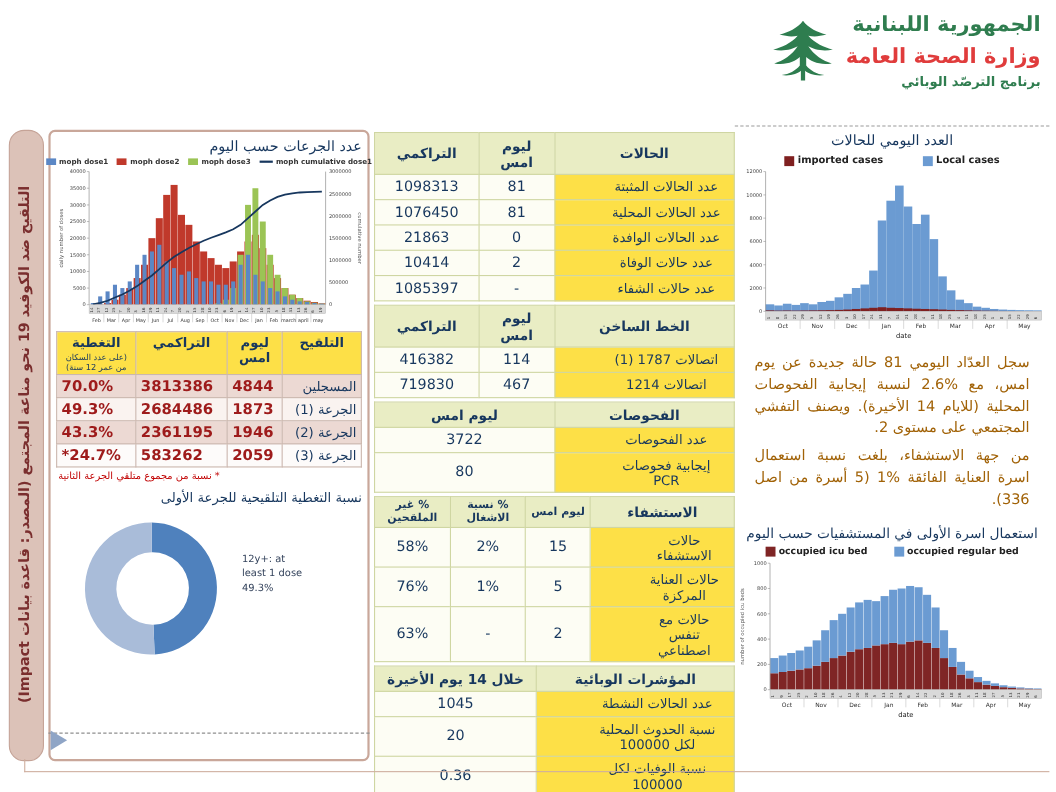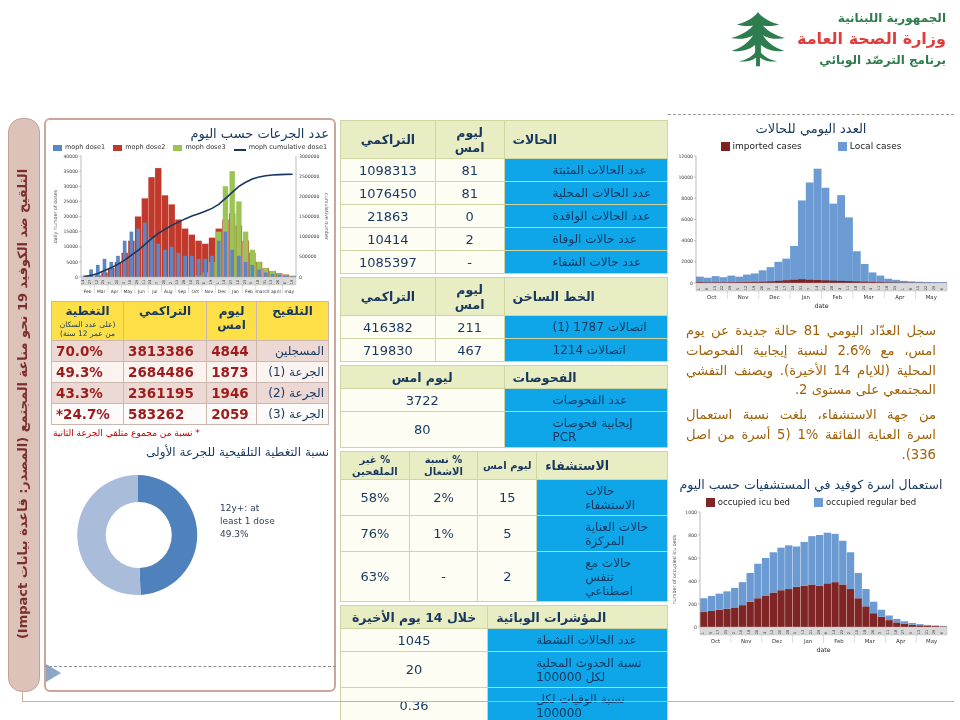--- a/index.html
+++ b/index.html
@@ -10,58 +10,58 @@
     border:7px solid #e8447a;border-radius:50%;background:#fff;box-sizing:border-box;
     display:flex;flex-direction:column;align-items:center;justify-content:center;gap:1px;}
   .impact-top{font-size:7.5px;font-weight:bold;color:#222;letter-spacing:.2px;white-space:nowrap;}
   .impact-nums{display:flex;gap:12px;font-size:21px;font-weight:bold;line-height:1;}
   .impact-bottom{font-size:10px;font-weight:bold;color:#e8447a;direction:rtl;}
   .main-title{position:absolute;left:195px;top:10px;width:500px;text-align:center;direction:rtl;}
   .main-title .t1{font-size:30px;color:#151515;}
   .main-title .t2{font-size:21px;color:#2d5da9;margin-top:6px;}
   .moph-logo{position:absolute;right:14px;top:8px;display:flex;align-items:center;gap:8px;direction:rtl;}
   .moph-text{text-align:right;direction:rtl;line-height:1.5;}
-  .moph-l1{color:#2f7d4f;font-weight:bold;font-size:12px;text-align:right;}
-  .moph-l2{color:#e03c3c;font-weight:bold;font-size:16px;}
+  .moph-l1{color:#2f7d4f;font-weight:bold;font-size:19px;text-align:right;}
+  .moph-l2{color:#e03c3c;font-weight:bold;font-size:19px;}
   .moph-l3{color:#2f7d4f;font-size:12px;font-weight:bold;}
   
   .side-pill{position:absolute;left:8px;top:118px;width:30px;height:572px;background:#dcc2b8;
     border:1px solid #c5a397;border-radius:14px;}
   .side-text{position:absolute;left:-257px;top:389px;width:560px;height:30px;line-height:30px;
     transform:rotate(-90deg);text-align:center;direction:rtl;color:#7a2e2e;
     font-weight:bold;font-size:13px;white-space:nowrap;}
   
   .left-panel{position:absolute;left:44px;top:118px;width:292px;height:574px;background:#fff;
     border:2px solid #c9a79a;border-radius:6px;box-sizing:border-box;padding:4px 5px;}
   .lp-title{color:#17375e;font-size:13px;text-align:right;direction:rtl;margin:2px 0 1px;}
   .legend{display:flex;justify-content:center;align-items:center;gap:8px;color:#333;}
-  .legend .item{display:flex;align-items:flex-end;gap:3px;white-space:nowrap;}
+  .legend .item{display:flex;align-items:center;gap:3px;white-space:nowrap;font-weight:bold;}
   .sw{display:inline-block;width:9px;height:6px;}
   .sw-line{display:inline-block;width:12px;height:2px;}
   .legend1{font-size:6.5px;margin:2px 0 0;}
   .legend2{font-size:9px;gap:36px;margin:5px 0 0;color:#222;}
   .legend2 .sw{width:9px;height:9px;}
   table.vax{width:100%;border-collapse:collapse;direction:rtl;margin-top:4px;}
   table.vax th,table.vax td{border:1px solid #cbb7ae;padding:2px 4px;}
   table.vax th{color:#17375e;font-size:12px;vertical-align:top;background:#fde047;}
   table.vax .note{font-size:7.5px;font-weight:normal;color:#17375e;line-height:1.2;margin-top:2px;}
   table.vax td.lab{color:#17375e;font-size:12px;text-align:right;}
   table.vax td.val{color:#9e1b1b;font-weight:bold;font-size:13.5px;text-align:left;}
   tr.vr0{background:#ecd9d3;} tr.vr1{background:#faf3f0;} tr.vr2{background:#ecd9d3;} tr.vr3{background:#fdfbfa;}
   .footnote{color:#c00000;font-size:9px;direction:rtl;text-align:left;margin:3px 2px 0;}
   .donut-title{color:#17375e;font-size:12px;text-align:right;direction:rtl;margin:7px 0 2px;}
   .donut-wrap{position:relative;z-index:3;text-align:center;}
   
   .mid-col{position:absolute;left:340px;top:120px;width:328px;}
   table.mt{width:100%;border-collapse:collapse;direction:rtl;margin-bottom:3px;}
   table.mt td,table.mt th{border:1px solid #cfd6a2;padding:3.5px 8px;color:#17375e;font-size:12px;}
-  table.mt th{background:#e9edc4;font-weight:bold;font-size:12.5px;text-align:left;}
+  table.mt th{background:#e9edc4;font-weight:bold;font-size:12.5px;text-align:center;}
   table.mt th.c{text-align:center;}
   table.mt th.small{font-size:10px;line-height:1.15;padding:2px 3px;}
-  table.mt td.lab{background:#0ea5e9;text-align:left;padding-left:48px;}
+  table.mt td.lab{background:#fde047;text-align:center;padding-left:48px;}
   table.mt td.val{background:#fdfdf4;text-align:center;font-size:13px;}
   
   .right-col{position:absolute;left:668px;top:114px;width:286px;border-top:1.5px dashed #9a9a9a;
     padding-top:6px;box-sizing:border-box;}
   .rc-title{color:#17375e;font-size:13px;text-align:center;direction:rtl;}
   .para{margin-top:12px;direction:rtl;text-align:justify;color:#a16207;font-size:13.2px;
     line-height:1.5;padding:0 18px;}
   .para p{margin:0 0 5px;}
   .beds-title{color:#17375e;font-size:12.5px;text-align:center;direction:rtl;margin-top:12px;}
   
@@ -395,21 +395,21 @@
           <col style="width:29%">
         </colgroup>
       <tbody>
           <tr>
         <th>الخط الساخن</th>
         <th class="c">ليوم امس</th>
         <th class="c">التراكمي</th>
       </tr>
       <tr>
             <td class="lab">اتصالات 1787 (1)</td>
-            <td class="val">211</td>
+            <td class="val">114</td>
             <td class="val">416382</td>
           </tr>
       <tr>
             <td class="lab">اتصالات 1214</td>
             <td class="val">467</td>
             <td class="val">719830</td>
           </tr>
     </tbody>
       </table>
 
@@ -644,21 +644,21 @@
         <text x="261.3" y="147.5" font-size="5.4" fill="#333" text-anchor="middle">May</text>
         <line x1="245.6" y1="140" x2="245.6" y2="148" stroke="#aaa" stroke-width="0.4"></line>
         <text x="151.5" y="156.5" font-size="6.2" fill="#222" text-anchor="middle">date</text>
       </svg>
 
     <div class="para">
       <p>سجل العدّاد اليومي 81 حالة جديدة عن يوم امس، مع %2.6 لنسبة إيجابية الفحوصات المحلية (للايام 14 الأخيرة). ويصنف التفشي المجتمعي على مستوى 2.</p>
       <p>من جهة الاستشفاء، بلغت نسبة استعمال اسرة العناية الفائقة %1 (5 أسرة من اصل 336).</p>
     </div>
 
-    <div class="beds-title">استعمال اسرة كوفيد في المستشفيات حسب اليوم</div>
+    <div class="beds-title">استعمال اسرة الأولى في المستشفيات حسب اليوم</div>
     <div class="legend legend2" style="gap:24px;font-size:8.5px;">
       <span class="item">
           <span class="sw" style="background: rgb(127, 37, 37);"></span>
           <span>occupied icu bed</span>
         </span>
       <span class="item">
           <span class="sw" style="background: rgb(107, 155, 210);"></span>
           <span>occupied regular bed</span>
         </span>
     </div>

